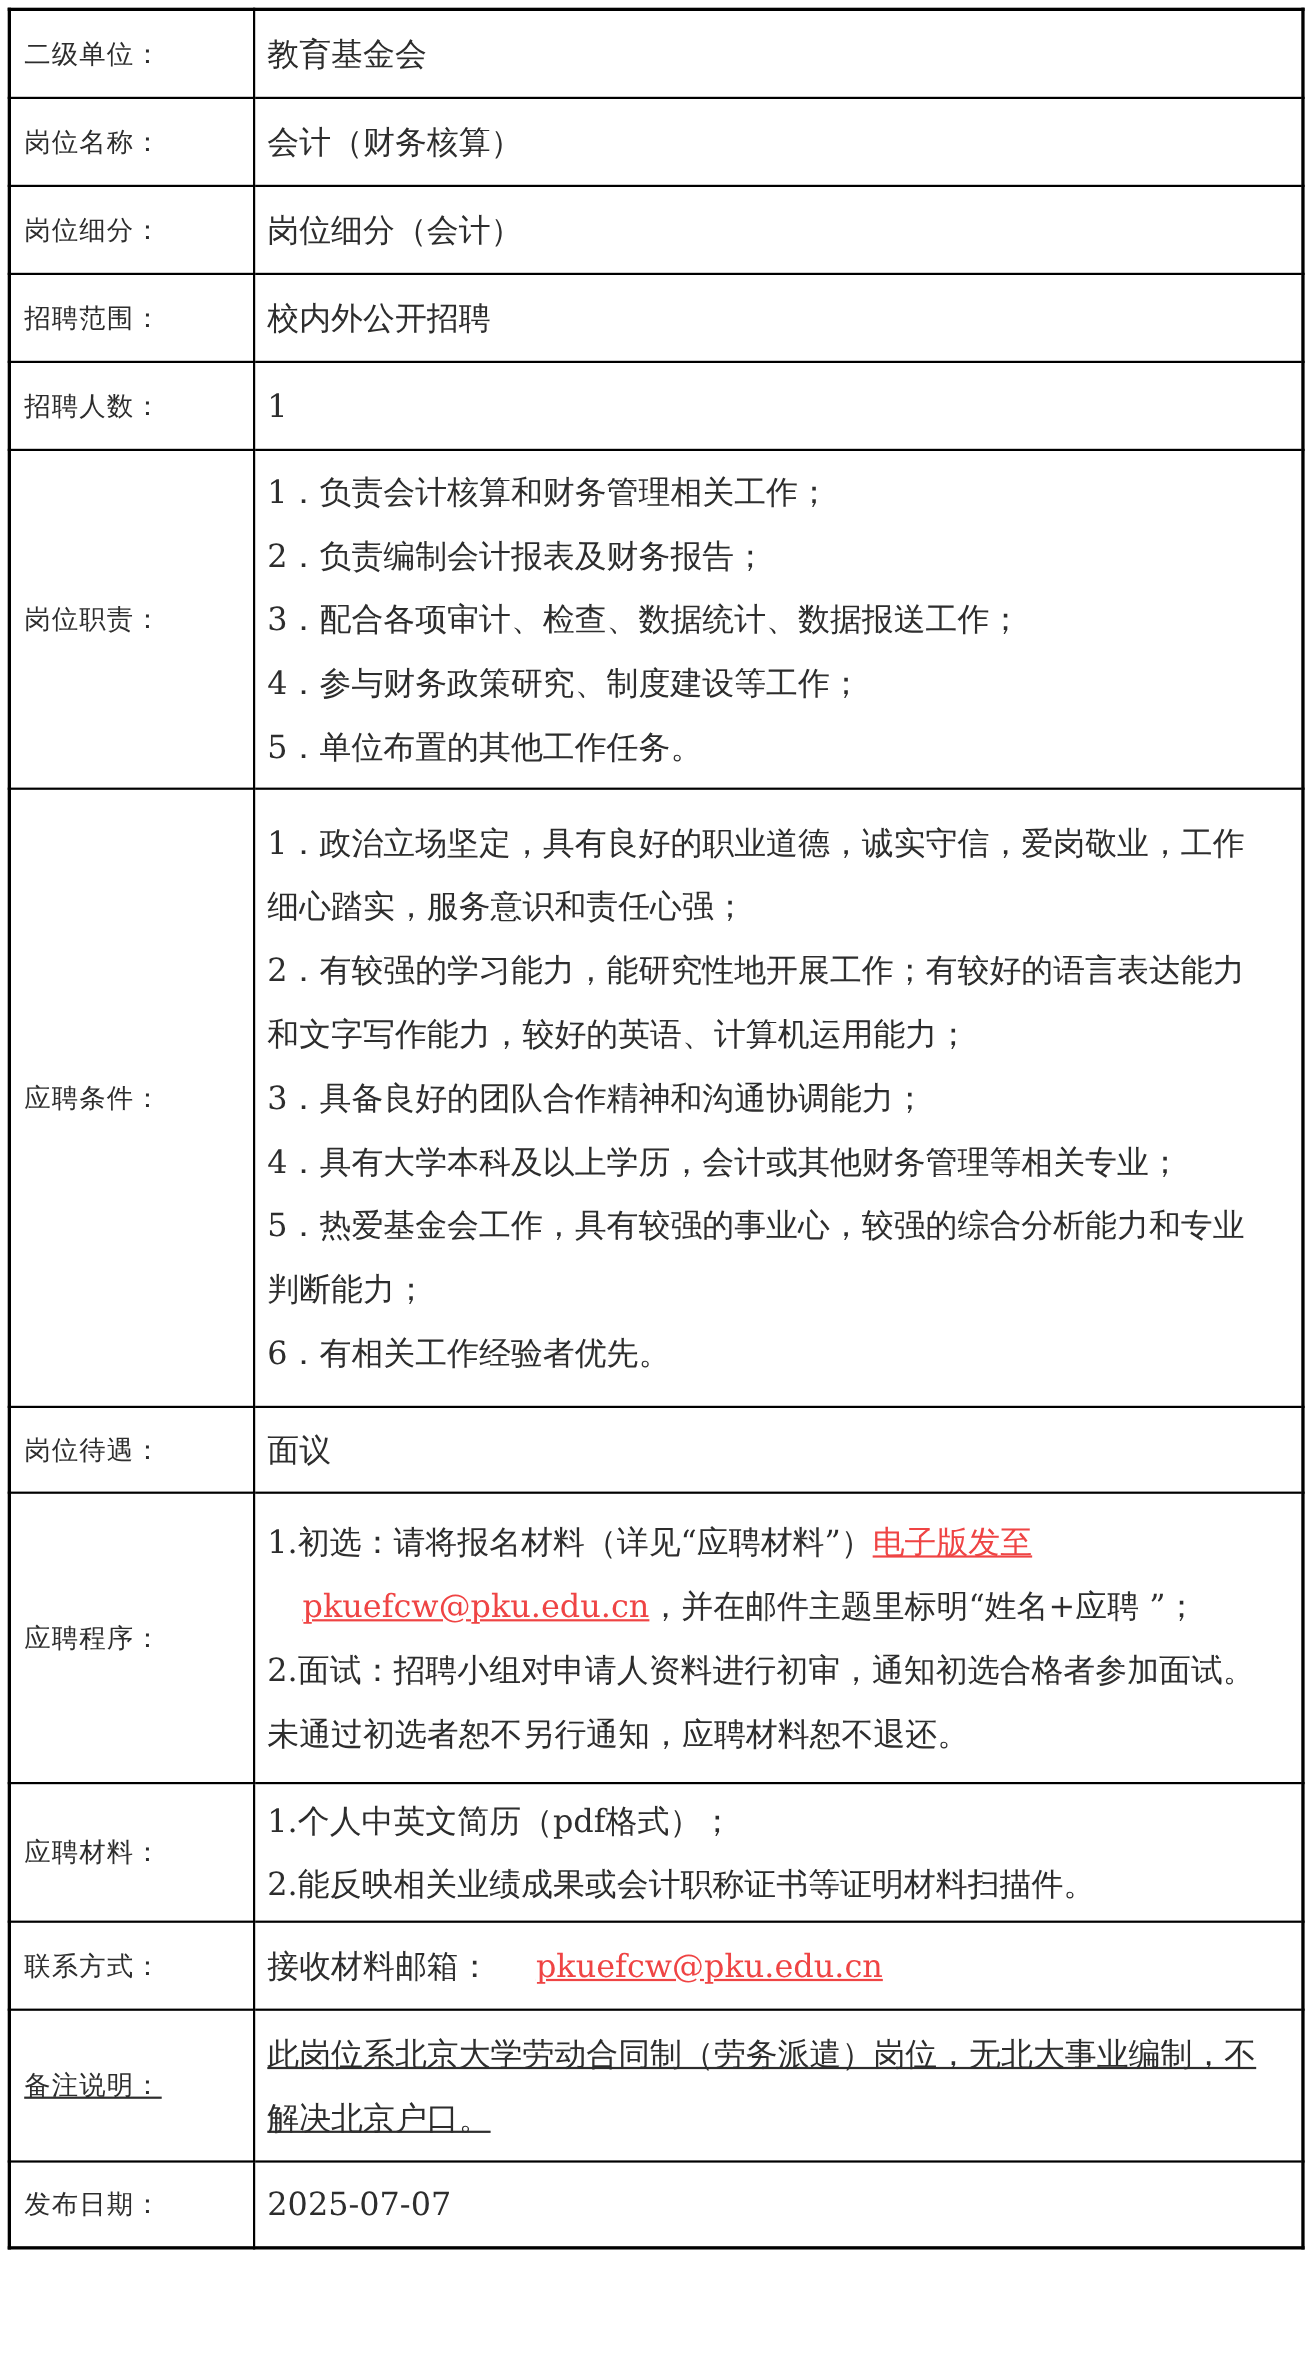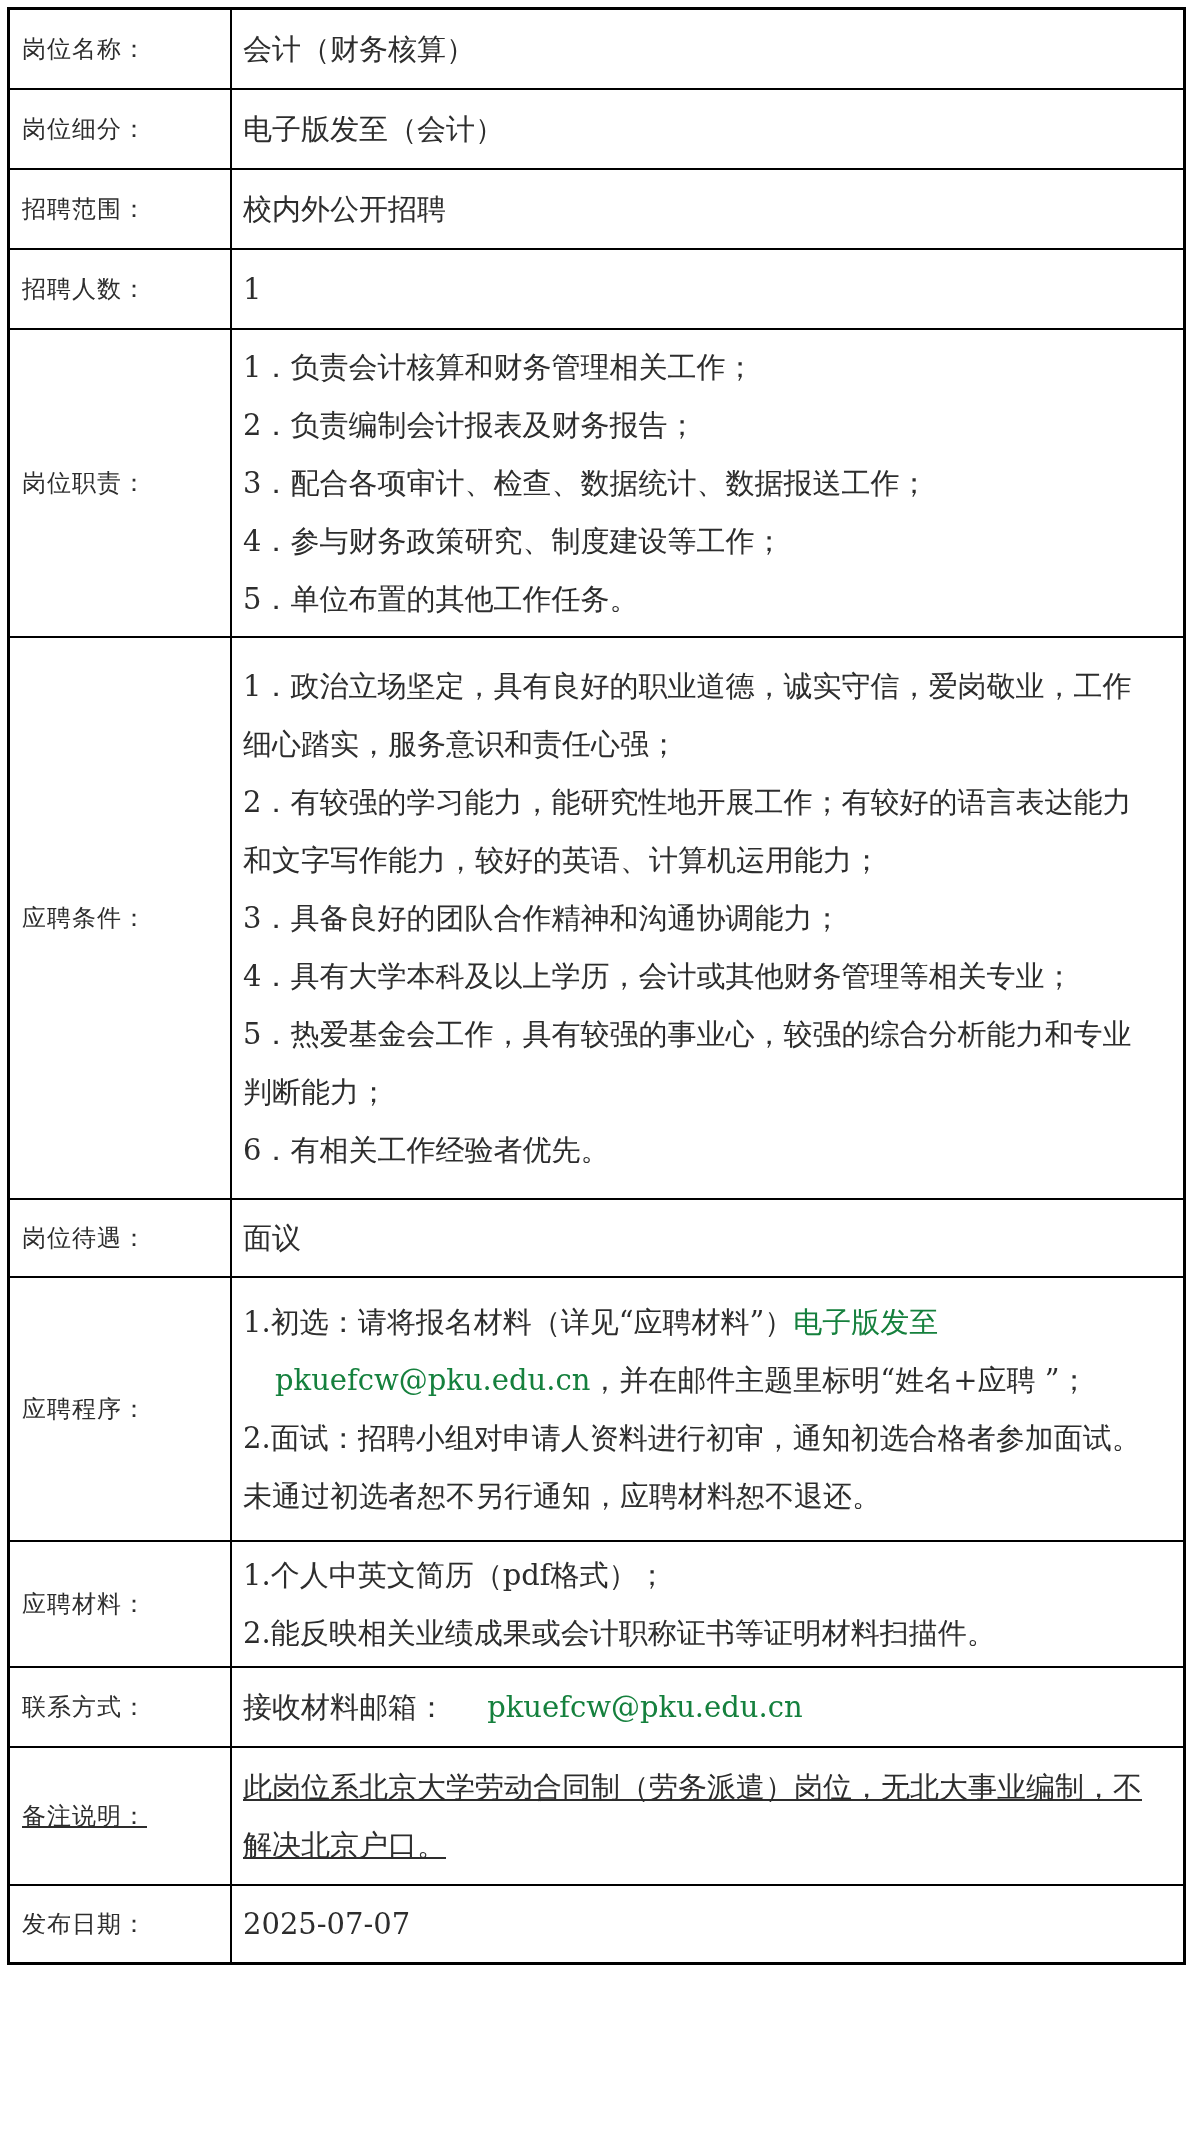--- a/index.html
+++ b/index.html
@@ -37,46 +37,51 @@
   }
   td.val {
     padding: 4px 10px 4px 11px;
     font-size: 29px;
   }
   .ln {
     line-height: 58px;
   }
   .seg { display: inline; }
   .link {
-    color: #15803d;
+    color: #ef4444;
     cursor: pointer;
+    text-decoration: underline;
   }
   .nowrap { white-space: nowrap; margin-left: 32px; }
   
   .h-s    td { height: 70px; }
   .h-resp td { height: 298px; }
   .h-req  td { height: 552px; }
   .h-comp td { height: 68px; margin-left: 36px; }
   .h-proc td { height: 254px; }
   .h-mat  td { height: 116px; }
   .h-rem  td { height: 128px; text-decoration: underline; }
   .h-pub  td { height: 68px; }
 </style>
 </head>
 <body>
 
 <table class="job">
   <tbody>
     <tr class="h-s">
+      <td class="lbl">二级单位：</td>
+      <td class="val"><span class="ln">教育基金会</span></td>
+    </tr>
+    <tr class="h-s">
       <td class="lbl">岗位名称：</td>
       <td class="val"><span class="ln">会计（财务核算）</span></td>
     </tr>
     <tr class="h-s">
       <td class="lbl">岗位细分：</td>
-      <td class="val"><span class="ln">电子版发至（会计）</span></td>
+      <td class="val"><span class="ln">岗位细分（会计）</span></td>
     </tr>
     <tr class="h-s">
       <td class="lbl">招聘范围：</td>
       <td class="val"><span class="ln">校内外公开招聘</span></td>
     </tr>
     <tr class="h-s">
       <td class="lbl">招聘人数：</td>
       <td class="val"><span class="ln">1</span></td>
     </tr>
 

